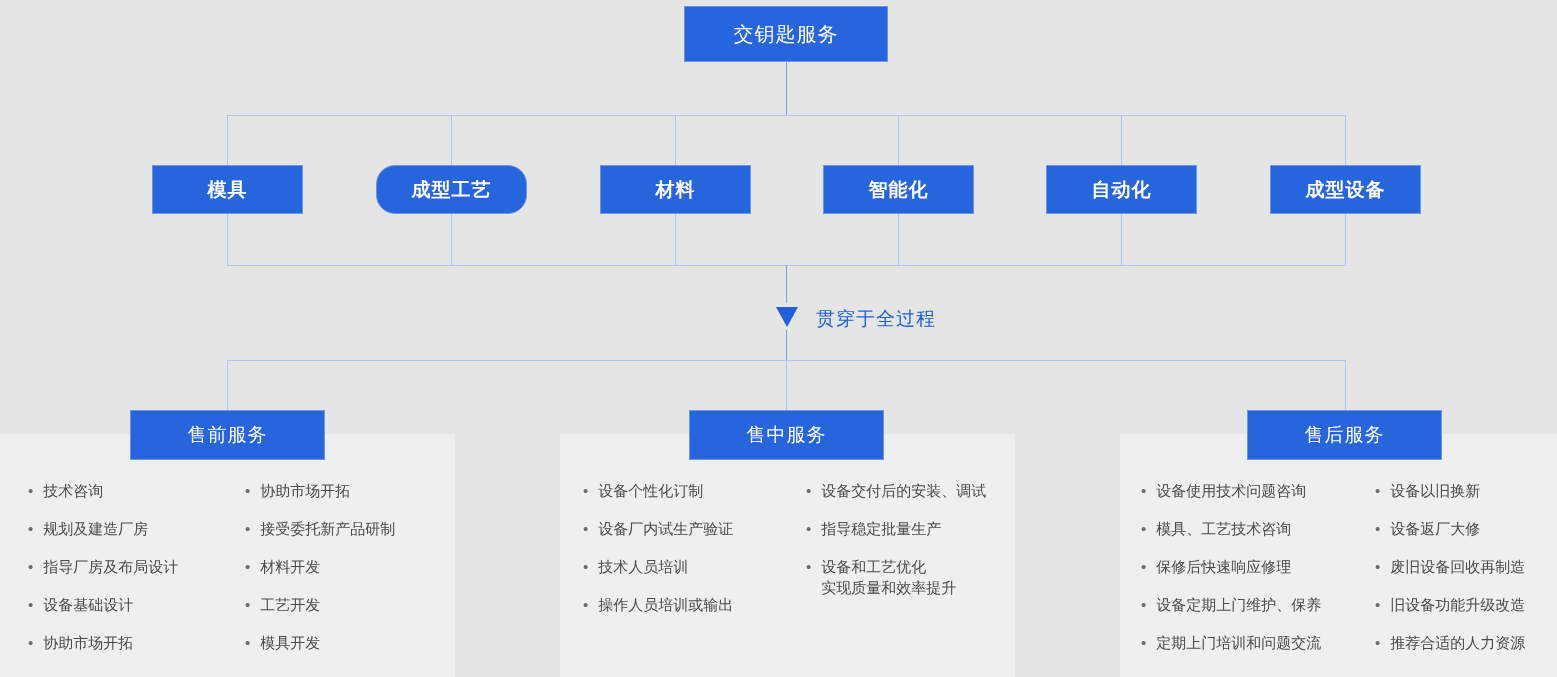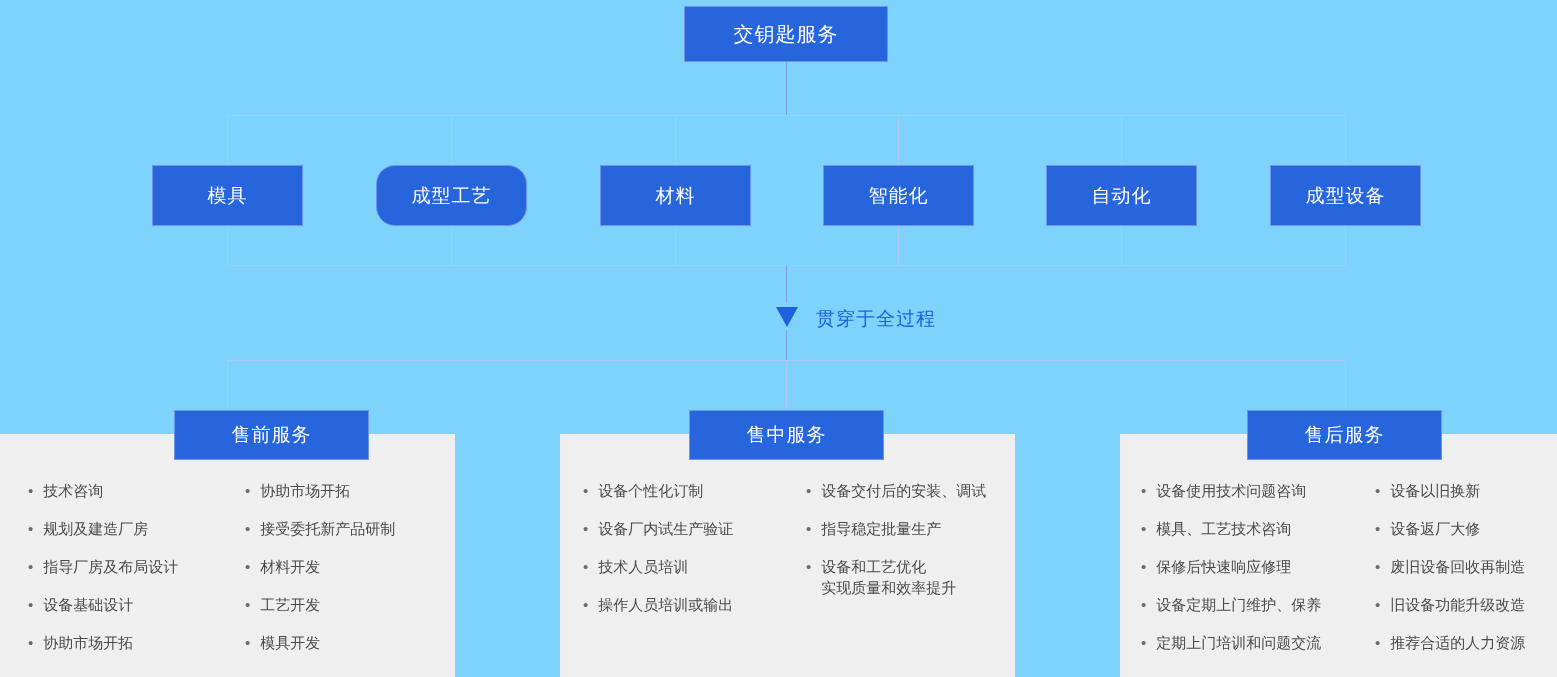--- a/index.html
+++ b/index.html
@@ -1,27 +1,27 @@
 <!DOCTYPE html>
 <html style="--accent: #2765DC; --accent-edge: #6F93E8; --note: #2160DD; --connector: #B0C6F2; --stem: #7F9FE9; --panel: #EFEFEF;"><head>
 <meta charset="utf-8">
 <style>
   html,body{margin:0;padding:0;background:#ffffff;}
   body{font-family:"Liberation Sans","DejaVu Sans",sans-serif;}
-  .canvas{position:relative;width:1557px;height:677px;background:#7dd3fc;overflow:hidden;}
+  .canvas{position:relative;width:1557px;height:677px;background:#e5e5e5;overflow:hidden;}
 
   
   .node{
     position:absolute;display:flex;align-items:center;justify-content:center;
     background:var(--accent,#2765DC);color:#ffffff;
     border:1px solid var(--accent-edge,#6f93e8);
     box-sizing:border-box;z-index:3;letter-spacing:1px;
   }
   .node.root{left:684px;top:6px;width:204px;height:56px;font-size:20px;font-weight:500;}
-  .node.branch{top:165px;width:151px;height:61px;font-size:19px;font-weight:400;}
+  .node.branch{top:165px;width:151px;height:49px;font-size:19px;font-weight:700;}
   .node.sec{top:410px;width:195px;height:50px;font-size:19px;font-weight:500;}
 
   
   .line{position:absolute;background:var(--connector,#b0c6f2);z-index:1;}
   .line.stem{background:var(--stem,#7f9fe9);}
 
   
   .arrow{
     position:absolute;left:776px;top:307px;width:0;height:0;z-index:3;
     border-left:11px solid transparent;border-right:11px solid transparent;
@@ -78,21 +78,21 @@
 
   <div class="line" style="left:227px;top:360px;width:1119px;height:1px;"></div>
   <div class="line" style="left:227px;top:360px;width:1px;height:52px;"></div>
   <div class="line" style="left:786px;top:360px;width:1px;height:52px;"></div>
   <div class="line" style="left:1345px;top:360px;width:1px;height:52px;"></div>
 
   <div class="panel p1"></div>
   <div class="panel p2"></div>
   <div class="panel p3"></div>
 
-  <div class="node sec" style="left:130px;margin-left:44px;">售前服务</div>
+  <div class="node sec" style="left:130px;">售前服务</div>
   <div class="node sec" style="left:689px;text-align:right;">售中服务</div>
   <div class="node sec" style="left:1247px;">售后服务</div>
 
   <ul class="svc-list c-p1a">
       <li class="svc-item">
         <span class="dot">•</span>
         <span class="txt">技术咨询</span>
       </li>
       <li class="svc-item">
         <span class="dot">•</span>

